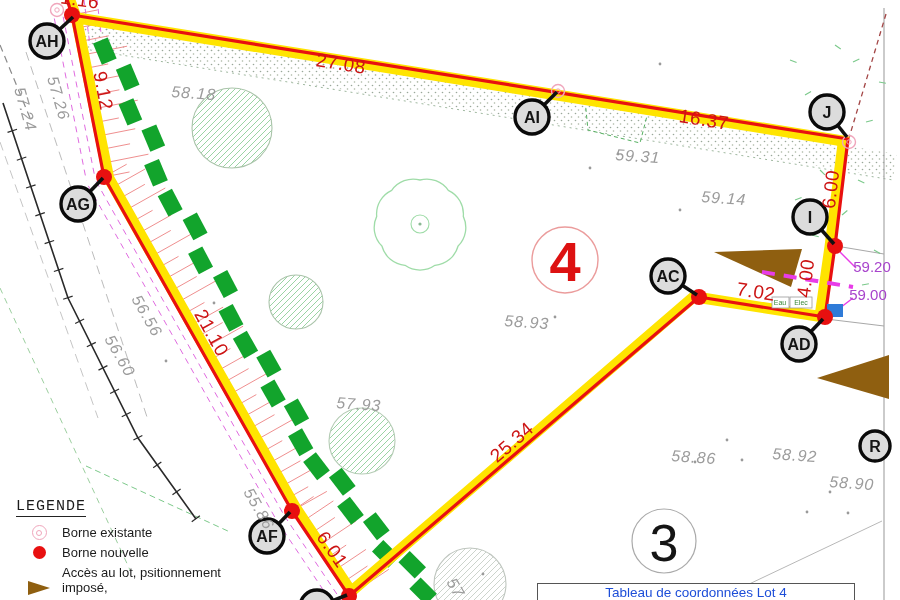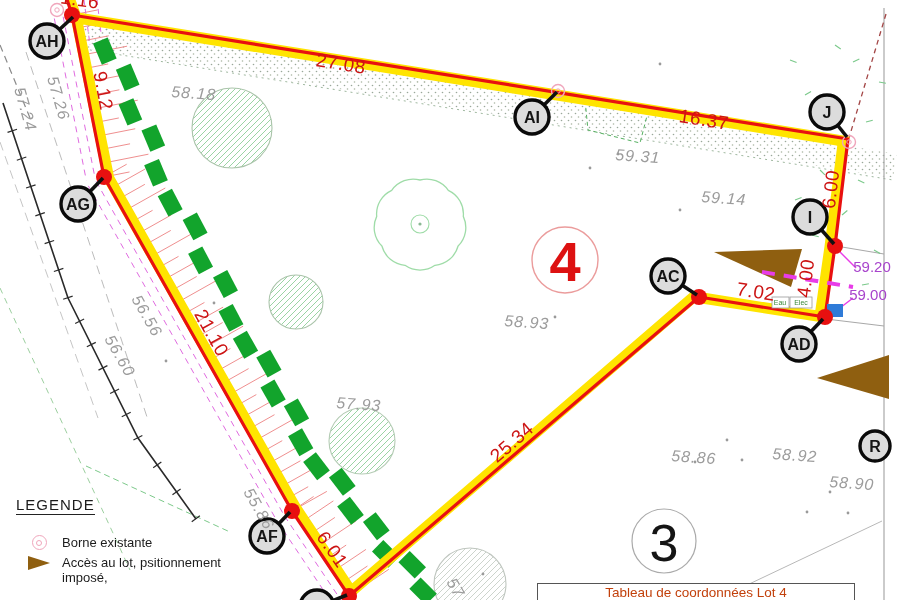--- a/index.html
+++ b/index.html
@@ -9,36 +9,36 @@
   .meas{fill:#cc1414;font-size:19px;letter-spacing:.5px;}
   .elev{fill:#9c9c9c;font-size:16px;font-style:italic;letter-spacing:1px;}
   .lvl{fill:#a844cc;font-size:15px;}
   .mletter{fill:#141414;font-size:16px;font-weight:bold;}
   .bignum4{fill:#dd1111;font-size:56px;font-weight:bold;}
   .bignum3{fill:#151515;font-size:52px;}
   .tiny{font-size:7px;fill:#3a8a3a;}
   
   #legend{position:absolute;left:16px;top:496px;width:250px;color:#1c1c1c;}
   #legend .title{font-size:15px;letter-spacing:1px;border-bottom:1.5px solid #222;
-                 display:inline-block;padding-bottom:1px;margin-bottom:20px;}
-  .lrow{display:flex;align-items:flex-start;margin-bottom:5px;}
+                 display:inline-block;padding-bottom:1px;margin-bottom:8px;font-family:Liberation Mono, monospace;}
+  .lrow{display:flex;align-items:flex-end;margin-bottom:5px;}
   .lsym{width:46px;display:flex;justify-content:center;align-items:center;flex:0 0 46px;height:15px;}
   .llab{font-size:13px;line-height:15px;}
   .sym-exist{width:13px;height:13px;border:1.5px solid #f0a6bc;border-radius:50%;
              display:flex;align-items:center;justify-content:center;}
   .sym-exist i{width:4px;height:4px;border:1px solid #f0a6bc;border-radius:50%;display:block;}
   .sym-new{width:13px;height:13px;border-radius:50%;background:#e81010;}
   .sym-per{width:42px;height:6px;background:#ffe400;border-top:3px solid #e81010;}
   .sym-acc{width:0;height:0;border-left:22px solid #8f5f10;
            border-top:7px solid transparent;border-bottom:7px solid transparent;}
   
   #coord-table{position:absolute;left:537px;top:583px;width:316px;height:17px;
                border:1.5px solid #555;background:#fff;display:flex;align-items:center;
                justify-content:center;}
-  #coord-table .ttl{font-size:13.5px;color:#c2410c;}
+  #coord-table .ttl{font-size:13.5px;color:#1d4ed8;}
 </style>
 </head>
 <body>
 
 <div id="stage">
   <svg id="plan-svg" width="900" height="600" viewBox="0 0 900 600">
       <defs>
         <pattern id="stip" patternUnits="userSpaceOnUse" width="7" height="7">
           <circle cx="1.5" cy="1.5" r="0.8" fill="#9aa89a"></circle>
           <circle cx="4.5" cy="5" r="0.8" fill="#a8b4a0"></circle>
@@ -311,20 +311,26 @@
     <div class="lrow">
       <span class="lsym">
           <span class="sym-exist">
             <i></i>
           </span>
         </span>
       <span class="llab">Borne existante</span>
     </div>
     <div class="lrow">
       <span class="lsym">
+          <span class="sym-new"></span>
+        </span>
+      <span class="llab">Borne nouvelle</span>
+    </div>
+    <div class="lrow">
+      <span class="lsym">
           <span class="sym-acc"></span>
         </span>
       <span class="llab">
         <span>Accès au lot, psitionnement imposé,</span><br>
         
       </span>
     </div>
   </div>
 
   <div id="coord-table">

